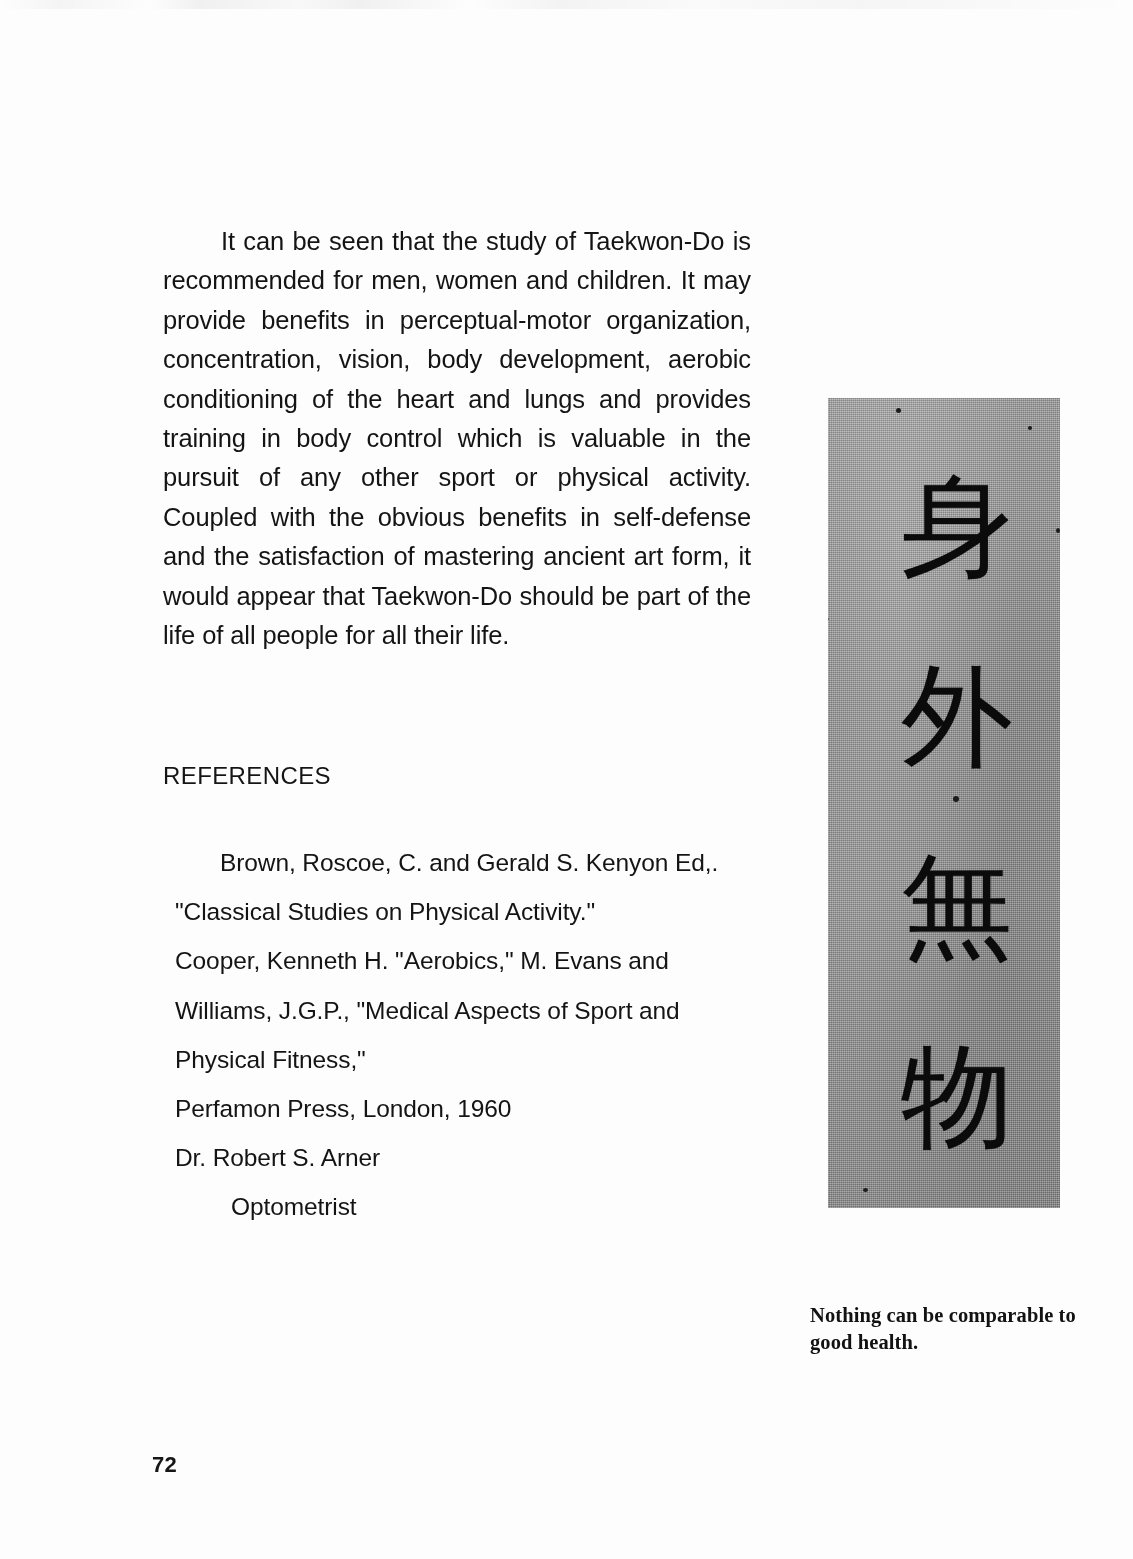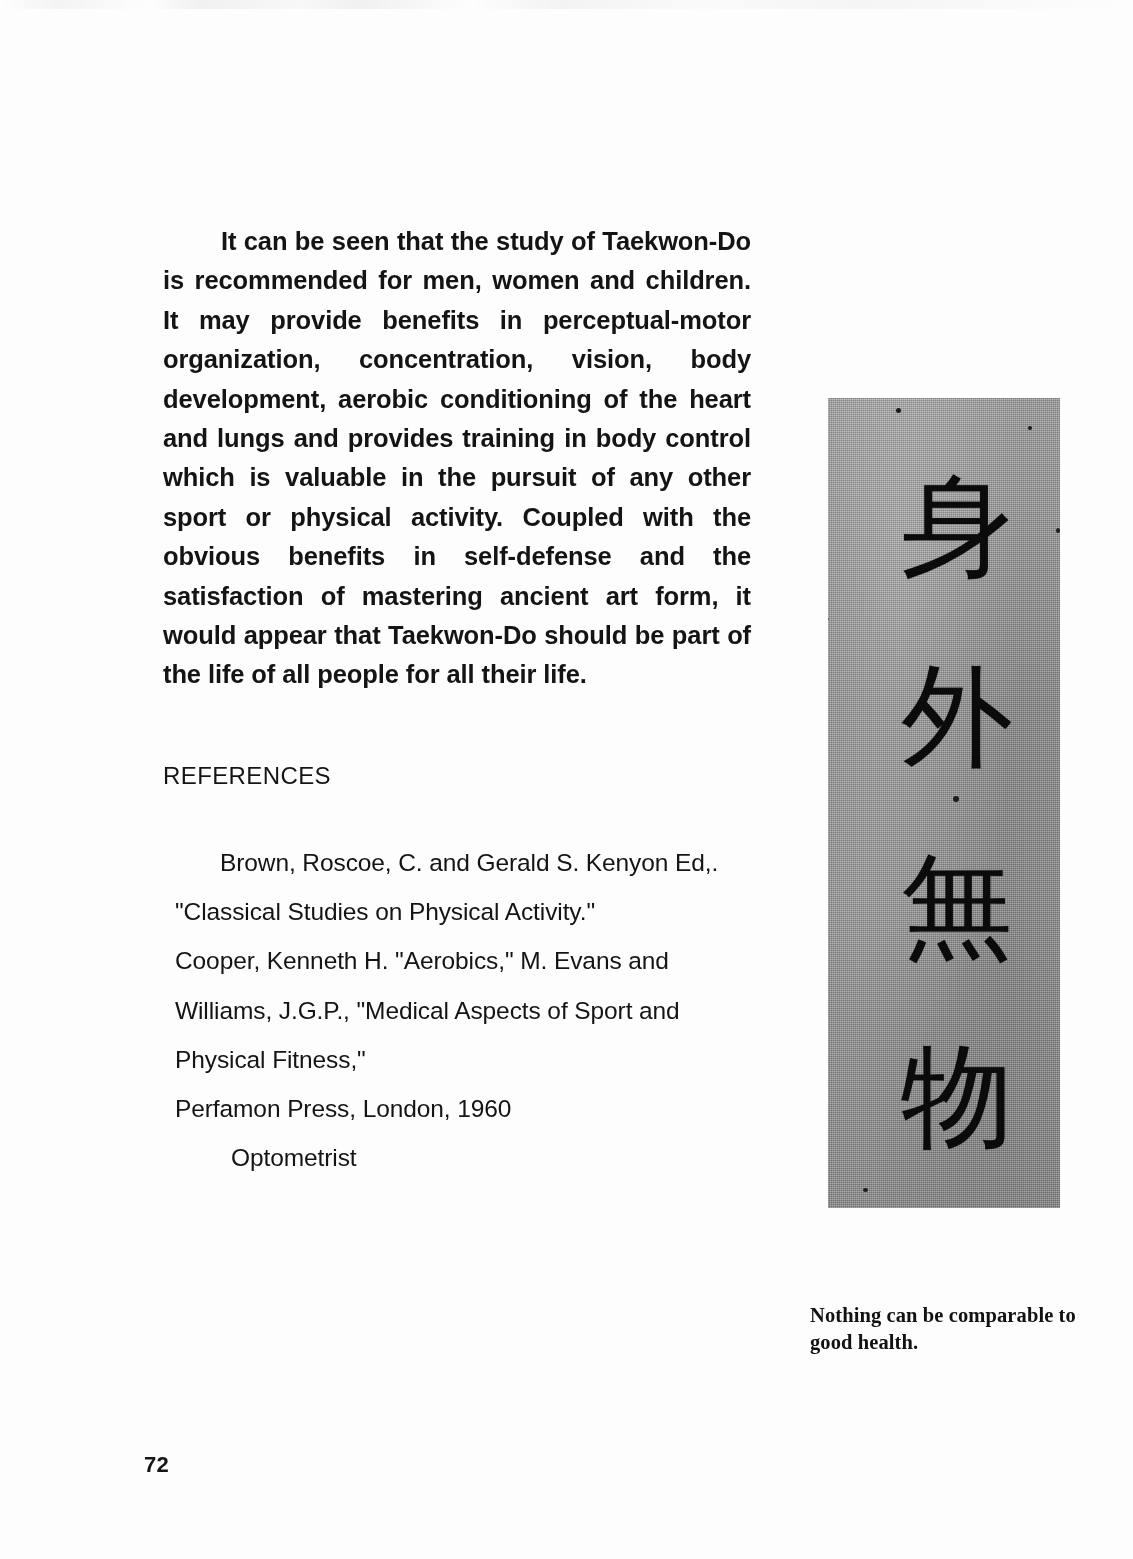--- a/index.html
+++ b/index.html
@@ -50,21 +50,21 @@
     width: 588px;
   }
   .body-par {
     margin: 0;
     text-indent: 58px;
     text-align: justify;
     font-size: 25.5px;
     line-height: 39.4px;
     letter-spacing: -0.1px;
     color: #141414;
-    font-weight: 700;
+    font-weight: 400;
   }
 
   
   .ref-heading {
     position: absolute;
     left: 163px;
     top: 762px;
     font-size: 24px;
     letter-spacing: 0.4px;
     color: #151515;
@@ -163,21 +163,21 @@
     font-weight: bold;
     font-size: 20.5px;
     line-height: 27px;
     color: #121212;
     letter-spacing: 0.1px;
   }
 
   
   .folio {
     position: absolute;
-    left: 144px;
+    left: 152px;
     top: 1452px;
     font-size: 22px;
     font-weight: bold;
     letter-spacing: 0.3px;
     color: #161616;
   }
 </style>
 </head>
 <body>
 
@@ -191,20 +191,21 @@
 
   <div class="ref-heading">REFERENCES</div>
 
   <div class="ref-block">
     <p class="ref-line indent-first">Brown, Roscoe, C. and Gerald S. Kenyon Ed,.</p>
     <p class="ref-line">"Classical Studies on Physical Activity."</p>
     <p class="ref-line">Cooper, Kenneth H. "Aerobics," M. Evans and</p>
     <p class="ref-line">Williams, J.G.P., "Medical Aspects of Sport and</p>
     <p class="ref-line">Physical Fitness,"</p>
     <p class="ref-line">Perfamon Press, London, 1960</p>
+    <p class="ref-line">Dr. Robert S. Arner</p>
     <p class="ref-line indent-sub">Optometrist</p>
   </div>
 
   <div class="plate">
     <div class="plate-chars">
       <div class="plate-char">身</div>
       <div class="plate-char">外</div>
       <div class="plate-char">無</div>
       <div class="plate-char">物</div>
     </div>

